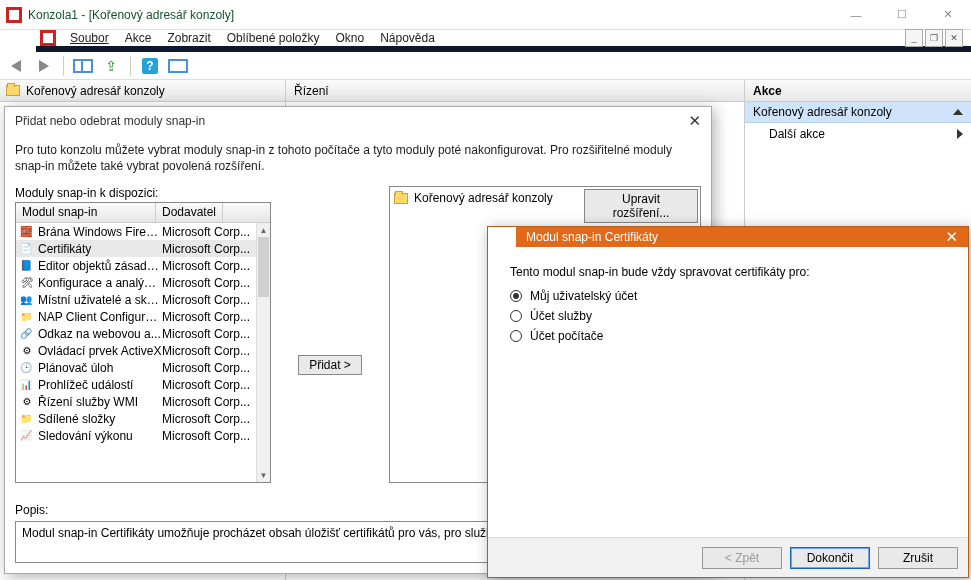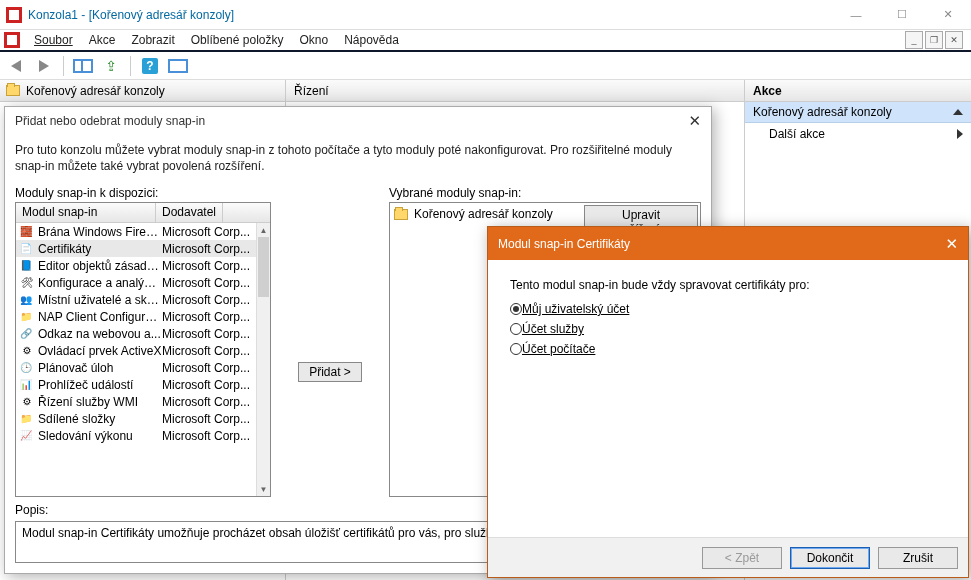--- a/index.html
+++ b/index.html
@@ -2,29 +2,29 @@
 <html><head>
 <meta charset="utf-8">
 <style>
 * { box-sizing: border-box; margin: 0; padding: 0; font-family: "Segoe UI", Tahoma, sans-serif; font-size: 12px; }
 body { background: #fff; width: 971px; height: 580px; overflow: hidden; position: relative; }
 
 
 .titlebar { height: 30px; background: #fff; display: flex; align-items: center; padding: 0 0 0 6px; border-bottom: 1px solid #ddd; }
 .titlebar .app-icon { width: 16px; height: 16px; background: #c22; margin-right: 6px; display:inline-block; position:relative; }
 .titlebar .app-icon::after{content:"";position:absolute;inset:3px;background:#fff;}
-.title-text { color: #0369a1; flex: 1; }
+.title-text { color: #14532d; flex: 1; }
 .win-btns { display: flex; }
 .win-btn { width: 46px; height: 30px; display:flex; align-items:center; justify-content:center; color:#888; }
 .mdi-btns { display:flex; margin-right:4px;}
 .mdi-btn { width:18px; height:18px; border:1px solid #aaa; margin-left:2px; display:flex;align-items:center;justify-content:center;font-size:9px;color:#555;background:#f5f5f5;}
 .win-icon{font-size:11px;}
 
 
-.menubar { height: 22px; display:flex; align-items:center; padding: 0 4px; border-bottom:2px solid #0f172a; justify-content:space-between;}
+.menubar { height: 22px; display:flex; align-items:center; padding: 0 4px; border-bottom:6px solid #0f172a; justify-content:space-between;margin-left:36px;}
 .menus{display:flex; align-items:center;}
 .menu-icon{width:16px;height:16px;background:#c22;margin-right:6px;display:inline-block;position:relative;}
 .menu-icon::after{content:"";position:absolute;inset:3px;background:#fff;}
 .menu-item { padding: 2px 8px; color:#222; }
 .menu-item .ul{text-decoration:underline;}
 
 
 .toolbar { height: 28px; border-bottom:1px solid #ddd; display:flex; align-items:center; padding: 0 4px; gap:4px;}
 .tool-sep{width:1px;height:20px;background:#ccc;margin:0 3px;}
 .tool-btn{width:24px;height:22px;border:1px solid transparent;display:flex;align-items:center;justify-content:center;}
@@ -74,28 +74,28 @@
 .scroll-thumb{position:absolute;top:14px;left:1px;right:1px;height:60px;background:#cfcfcf;}
 .scroll-arr{position:absolute;left:0;right:0;height:14px;display:flex;align-items:center;justify-content:center;font-size:8px;color:#666;}
 .scroll-arr.up{top:0;} .scroll-arr.dn{bottom:0;}
 .btn{border:1px solid #888;background:#e9e9e9;padding:2px 10px;min-width:72px;text-align:center;}
 .btn.small{min-width:60px;}
 .sel-list{border:1px solid #888;flex:1;background:#fff;display:flex;}
 .sel-tree{flex:1;padding:4px;}
 .sel-tree-row{display:flex;align-items:center;gap:6px;}
 .edit-col{width:118px;padding:2px;}
 .desc-box{border:1px solid #888;height:42px;padding:4px 6px;margin-top:4px;background:#fff;}
-.popis-label{margin-top:6px;}
+.popis-label{margin-top:20px;}
 
 
 .dlg2{position:absolute;left:487px;top:226px;width:482px;height:352px;background:#fff;border:1px solid #b85c1a;box-shadow:3px 3px 14px rgba(0,0,0,.35);display:flex;flex-direction:column;}
-.dlg2-title{height:33px;background:#e06a1a;color:#fff;display:flex;align-items:center;padding:8px 10px;justify-content:space-between;}
+.dlg2-title{height:20px;background:#e06a1a;color:#fff;display:flex;align-items:center;padding:8px 10px;justify-content:space-between;margin-left:28px;}
 .dlg2-body{flex:1;padding:18px 18px 8px 22px;}
 .dlg2-prompt{margin-bottom:10px;}
-.radio-row{display:flex;align-items:center;gap:0;margin:4px 0 6px 0;text-decoration:underline;}
+.radio-row{display:flex;align-items:center;gap:8px;margin:4px 0 6px 0;}
 .radio{width:12px;height:12px;border:1px solid #333;border-radius:50%;display:inline-flex;align-items:center;justify-content:center;}
 .radio.checked::after{content:"";width:6px;height:6px;background:#333;border-radius:50%;}
 .dlg2-foot{height:40px;background:#f1f1f1;border-top:1px solid #ddd;display:flex;align-items:center;justify-content:flex-end;gap:8px;padding:0 10px;margin-top:11px;}
 .btn2{border:1px solid #999;background:#e9e9e9;padding:3px 0;width:80px;text-align:center;}
 .btn2.disabled{color:#9a9a9a;}
 .btn2.primary{border:1px solid #1a5fb4;box-shadow:0 0 0 1px #6fa8ef inset;}
 .close-x{font-size:15px;}
 </style>
 </head>
 <body>
@@ -265,21 +265,20 @@
             <div class="scroll-arr up">▲</div>
             <div class="scroll-thumb"></div>
             <div class="scroll-arr dn">▼</div>
           </div>
         </div>
       </div>
       <div class="col-mid">
         <div class="btn small">Přidat &gt;</div>
       </div>
       <div class="col-sel">
-        <div class="col-label">Vybrané moduly snap-in:</div>
         <div class="sel-list">
           <div class="sel-tree">
             <div class="sel-tree-row">
               <span class="folder-ic"></span>
               <span>Kořenový adresář konzoly</span>
             </div>
           </div>
           <div class="edit-col">
             <div class="btn">Upravit rozšíření...</div>
           </div>

